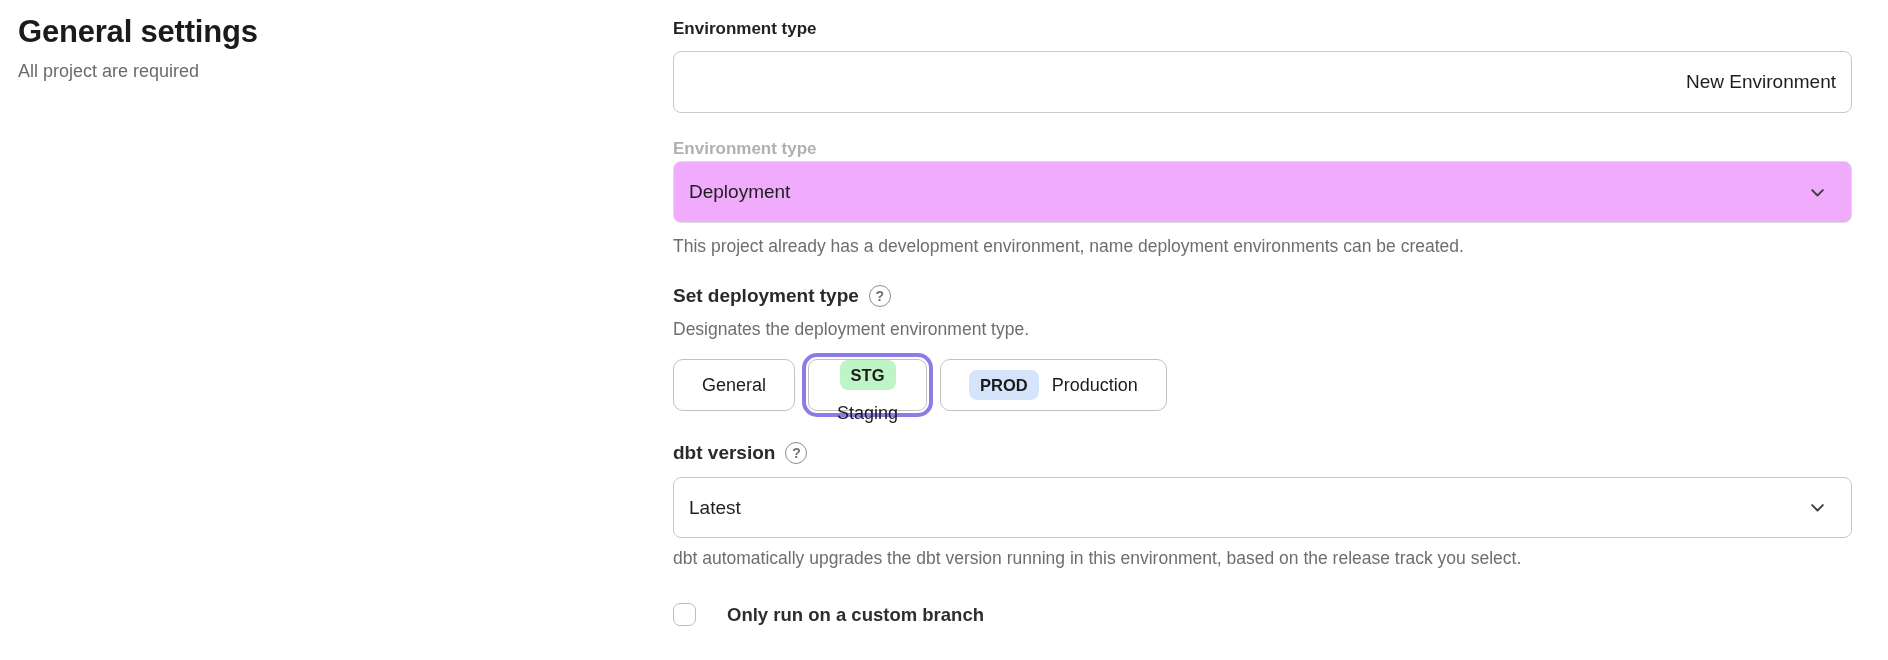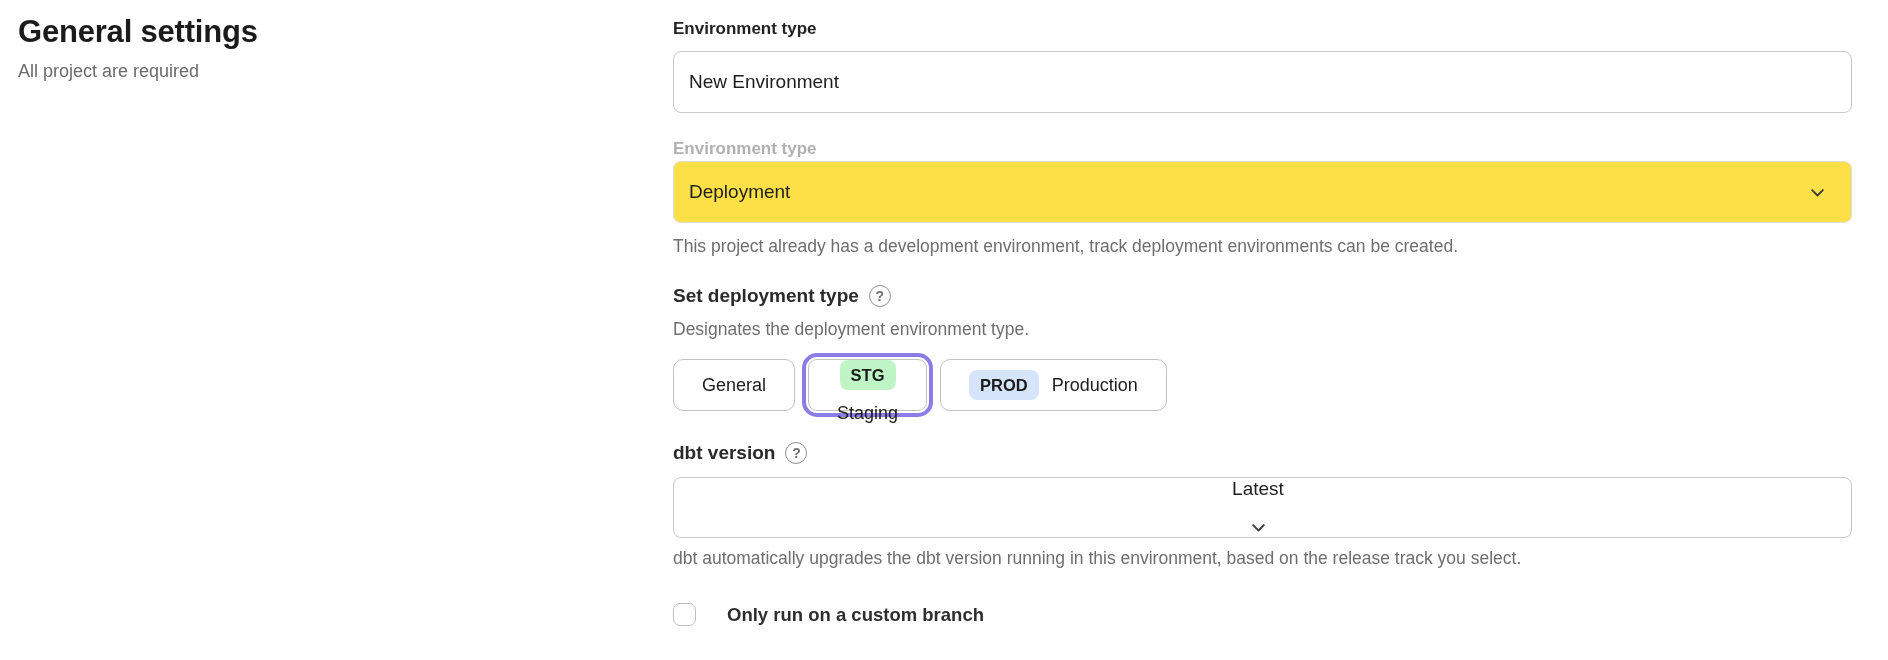--- a/index.html
+++ b/index.html
@@ -33,21 +33,21 @@
     box-sizing: border-box; width: 1179px; height: 62px;
     border: 1px solid #c9c9c9; border-radius: 8px; background: #ffffff;
     font-family: "Liberation Sans", sans-serif;
     font-size: 19px; color: #1e1e1e;
   }
   .text-input { padding: 0 15px; font-weight: 400; outline: none; }
   .select-box {
     display: flex; align-items: center; justify-content: space-between;
     padding: 0 24px 0 15px; font-weight: 500; cursor: pointer;
   }
-  .select-box.disabled { background: #fde047; border-color: #dcdcdc; cursor: default; }
+  .select-box.disabled { background: #f0abfc; border-color: #dcdcdc; cursor: default; }
   .chevron { width: 19px; height: 19px; flex: 0 0 auto; }
 
   .helper-text { font-size: 17.5px; color: #6e6e6e; }
 
   .section-heading {
     display: flex; align-items: center; gap: 10px;
     font-size: 19px; font-weight: 700; color: #2a2a2a;
   }
   .help-icon {
     box-sizing: border-box; width: 22px; height: 22px; border-radius: 50%;
@@ -96,30 +96,30 @@
 <body>
 
 <div class="page-head">
   <h1 class="page-title">General settings</h1>
   <p class="page-subtitle">All project are required</p>
 </div>
 
 <div class="form-col">
 
   <div class="abs field-label" style="top:19px;">Environment type</div>
-  <input class="abs text-input" style="top: 51px;" type="text" value="New Environment">
+  <input class="abs text-input" style="top: 51px; text-align: right;" type="text" value="New Environment">
 
   <div class="abs field-label disabled" style="top:139px;">Environment type</div>
   <div class="abs select-box disabled" style="top:161px;">
     <span>Deployment</span>
     <svg class="chevron" viewBox="0 0 16 16">
       <path d="M3.5 6l4.5 4.5L12.5 6" fill="none" stroke="#3f3f3f" stroke-width="1.6" stroke-linecap="round" stroke-linejoin="round"></path>
     </svg>
   </div>
-  <div class="abs helper-text" style="top:236px;">This project already has a development environment, track deployment environments can be created.</div>
+  <div class="abs helper-text" style="top:236px;">This project already has a development environment, name deployment environments can be created.</div>
 
   <div class="abs section-heading" style="top:285px;">
     <span>Set deployment type</span>
     <span class="help-icon">?</span>
   </div>
   <div class="abs helper-text" style="top:319px;">Designates the deployment environment type.</div>
 
   <div class="abs btn-row" style="top:352px;">
     <button class="opt-btn">
       <span>General</span>
@@ -133,21 +133,21 @@
     <button class="opt-btn">
       <span class="env-badge badge-blue">PROD</span>
       <span>Production</span>
     </button>
   </div>
 
   <div class="abs section-heading" style="top:442px;">
     <span>dbt version</span>
     <span class="help-icon">?</span>
   </div>
-  <div class="abs select-box" style="top:477px; height:61px;flex-direction:column;">
+  <div class="abs select-box" style="top:477px; height:61px;">
     <span>Latest</span>
     <svg class="chevron" viewBox="0 0 16 16">
       <path d="M3.5 6l4.5 4.5L12.5 6" fill="none" stroke="#3f3f3f" stroke-width="1.6" stroke-linecap="round" stroke-linejoin="round"></path>
     </svg>
   </div>
   <div class="abs helper-text" style="top:548px;">dbt automatically upgrades the dbt version running in this environment, based on the release track you select.</div>
 
   <div class="abs checkbox-row" style="top:603px;">
     <span class="checkbox"></span>
     <span class="checkbox-label">Only run on a custom branch</span>

